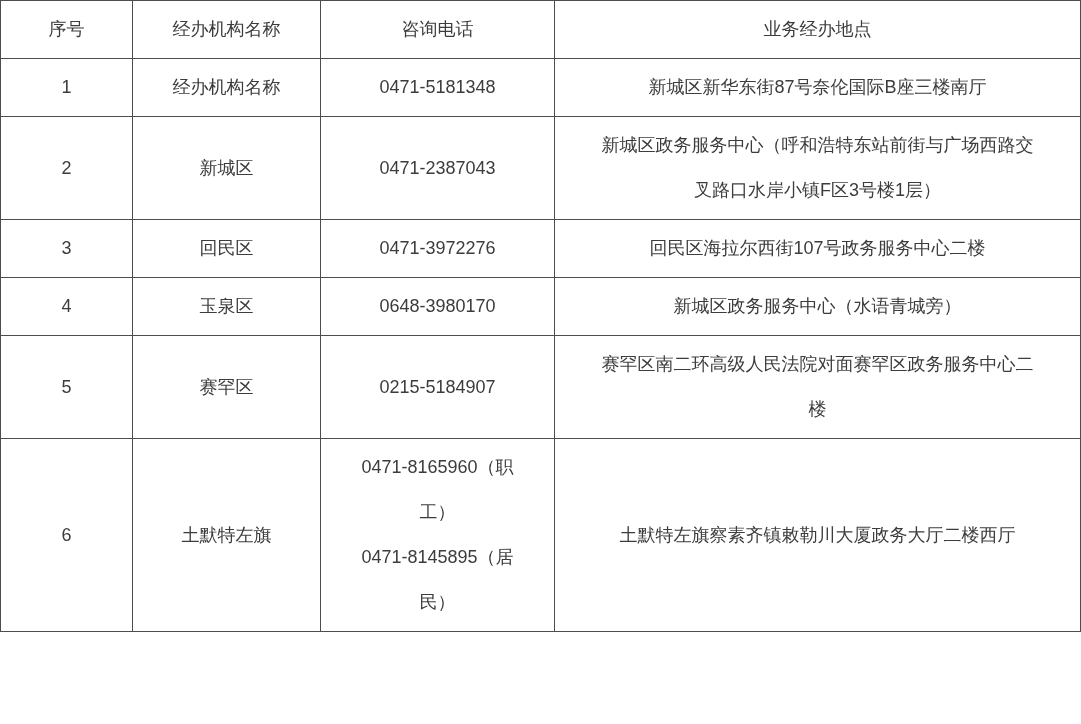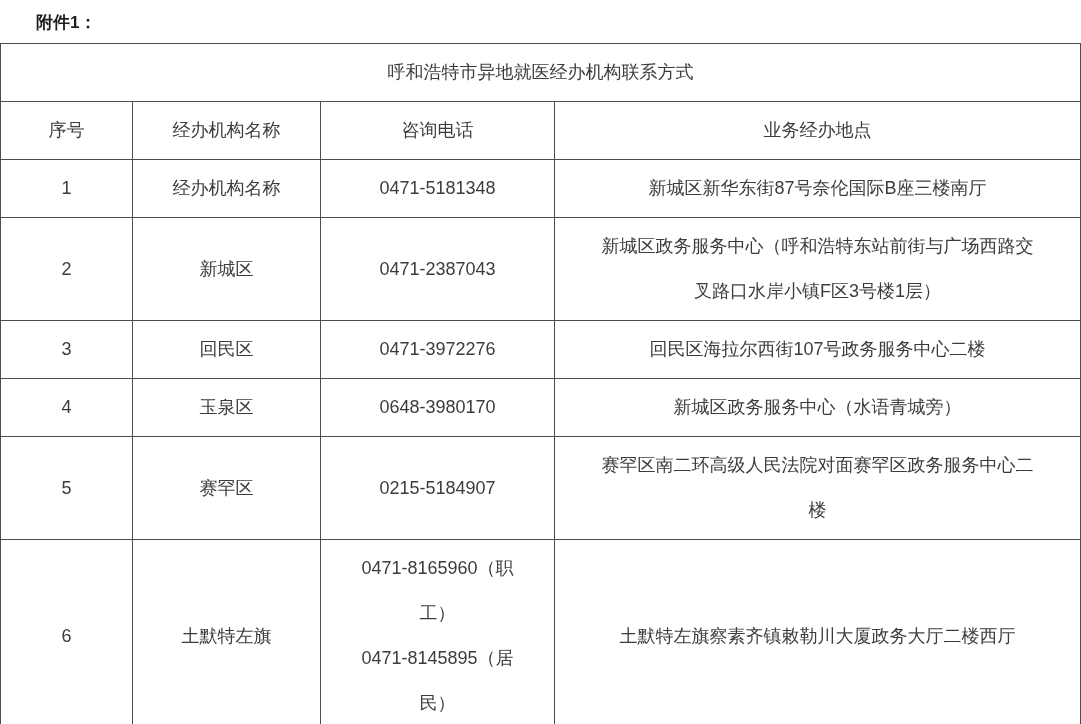--- a/index.html
+++ b/index.html
@@ -45,33 +45,29 @@
   .col-addr { width: auto;  }
   .phones-wrap { max-width: 184px; margin: 0 auto; }
   .addr-wrap   { max-width: 432px; margin: 0 auto; }
   .phone-line  { }
 </style>
 </head>
 <body>
 
 <div class="page">
 
-  <div class="attachment-label">附件1：</div>
 
   <table class="contact-table">
     <colgroup>
       <col class="col-no">
       <col class="col-name">
       <col class="col-phone">
       <col class="col-addr">
     </colgroup>
     <thead>
-      <tr>
-        <th colspan="4">呼和浩特市异地就医经办机构联系方式</th>
-      </tr>
       <tr>
         <th>序号</th>
         <th>经办机构名称</th>
         <th>咨询电话</th>
         <th>业务经办地点</th>
       </tr>
     </thead>
     <tbody id="table-body">
     <tr>
           <td>1</td>

